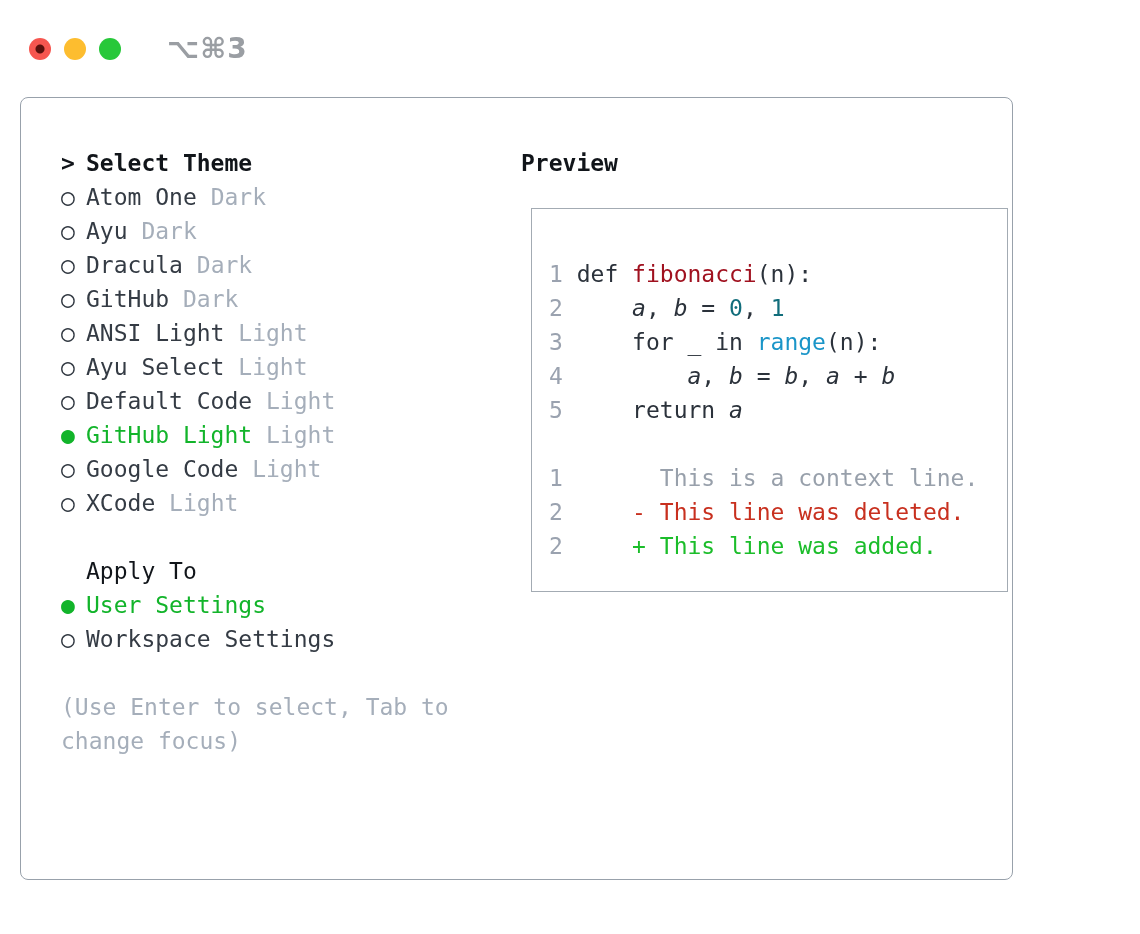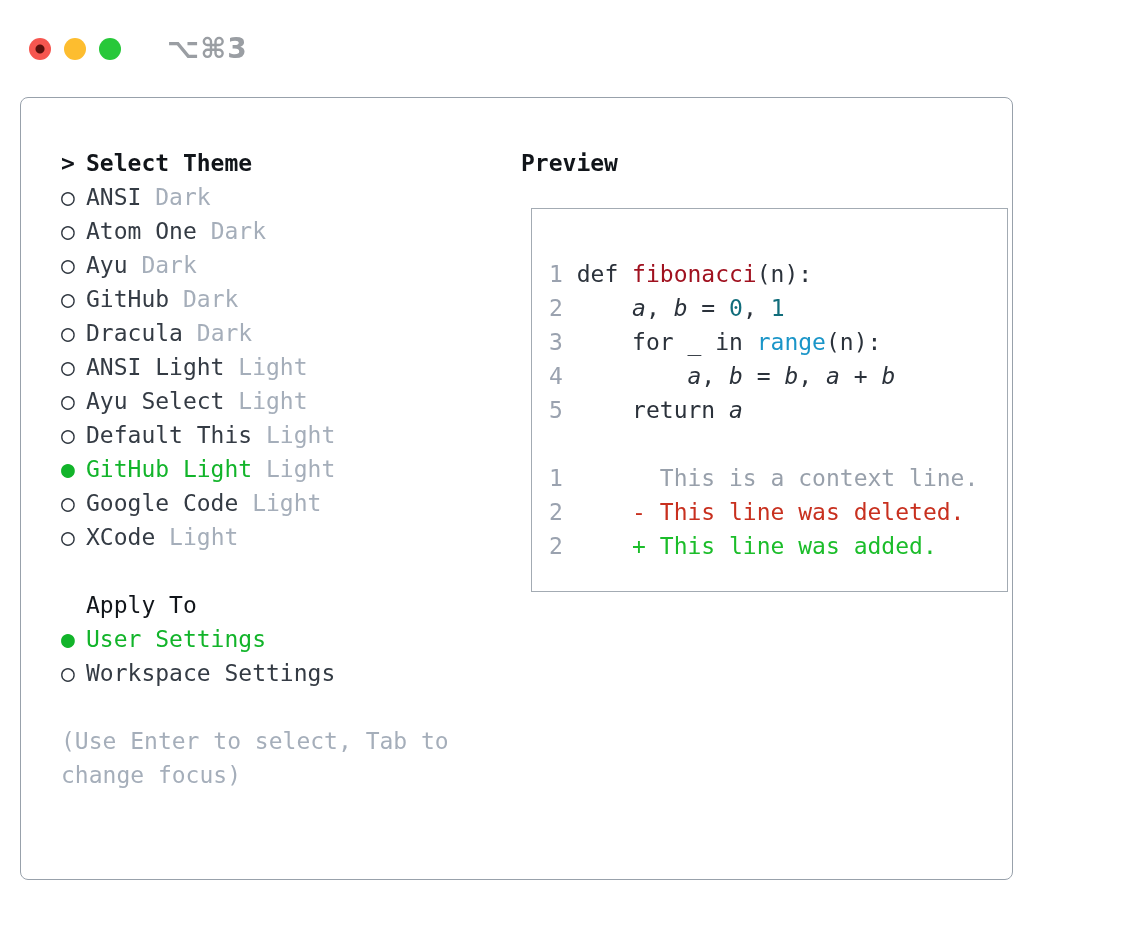--- a/index.html
+++ b/index.html
@@ -80,28 +80,27 @@
     <span class="dot dot-max"></span>
     <span class="win-title">⌥⌘3</span>
   </div>
 
   <div class="main-box">
 
     <div class="pane-left">
       <div class="hdr-row"><span class="pfx">&gt;</span><span class="hd">Select Theme</span></div>
 
       <div>
-          <div class="row"><span class="pfx">○</span><span class="nm">ANSI</span><span class="vr"> Dark</span></div>
           <div class="row"><span class="pfx">○</span><span class="nm">Atom One</span><span class="vr"> Dark</span></div>
           <div class="row"><span class="pfx">○</span><span class="nm">Ayu</span><span class="vr"> Dark</span></div>
+          <div class="row"><span class="pfx">○</span><span class="nm">Dracula</span><span class="vr"> Dark</span></div>
           <div class="row"><span class="pfx">○</span><span class="nm">GitHub</span><span class="vr"> Dark</span></div>
-          <div class="row"><span class="pfx">○</span><span class="nm">Dracula</span><span class="vr"> Dark</span></div>
           <div class="row"><span class="pfx">○</span><span class="nm">ANSI Light</span><span class="vr"> Light</span></div>
           <div class="row"><span class="pfx">○</span><span class="nm">Ayu Select</span><span class="vr"> Light</span></div>
-          <div class="row"><span class="pfx">○</span><span class="nm">Default This</span><span class="vr"> Light</span></div>
+          <div class="row"><span class="pfx">○</span><span class="nm">Default Code</span><span class="vr"> Light</span></div>
           <div class="row sel"><span class="pfx">●</span><span class="nm">GitHub Light</span><span class="vr"> Light</span></div>
           <div class="row"><span class="pfx">○</span><span class="nm">Google Code</span><span class="vr"> Light</span></div>
           <div class="row"><span class="pfx">○</span><span class="nm">XCode</span><span class="vr"> Light</span></div>
         </div>
 
       <div class="gap"></div>
 
       <div class="hdr-row apply-hdr"><span class="pfx"></span><span class="hd">Apply To</span></div>
 
       <div>

